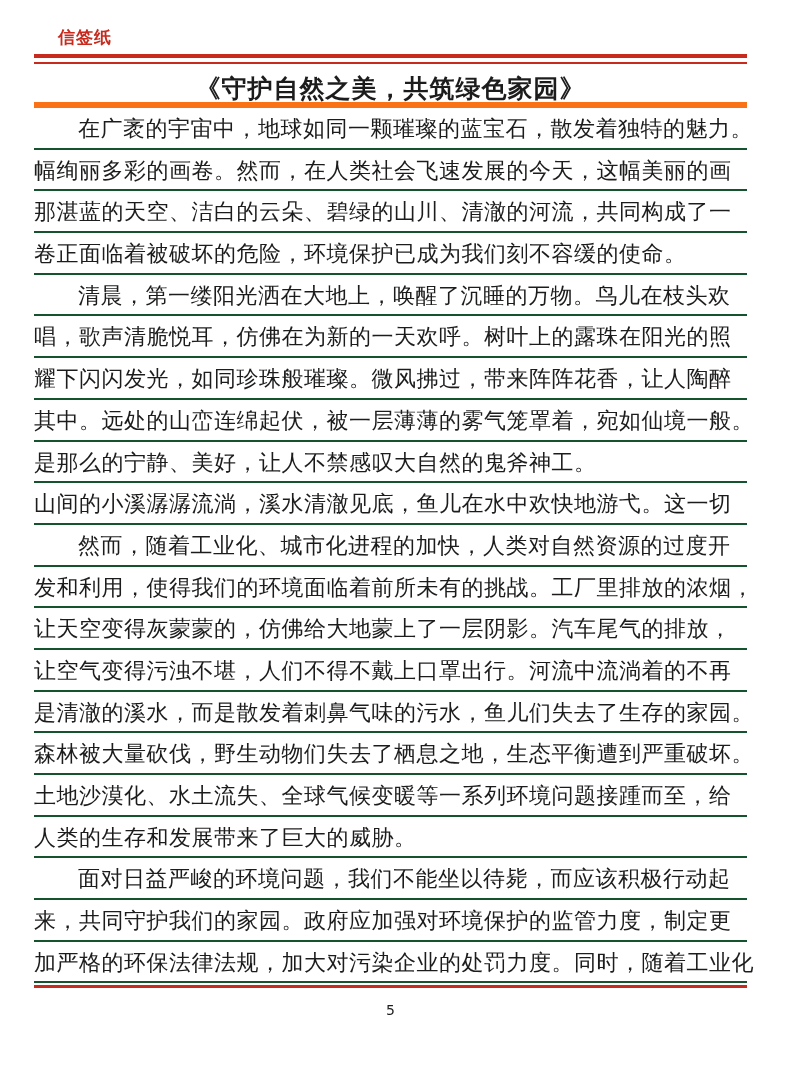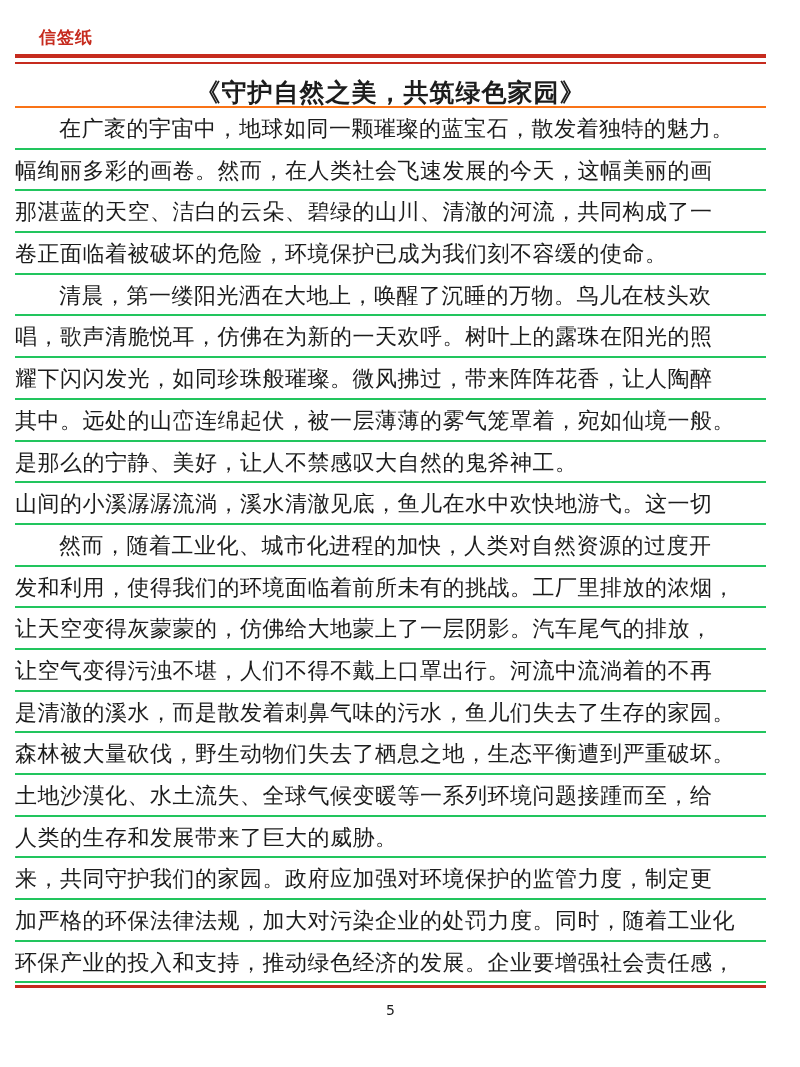--- a/index.html
+++ b/index.html
@@ -8,54 +8,54 @@
     background: #ffffff;
   }
   .page {
     position: relative;
     width: 781px;
     height: 1067px;
     background: #ffffff;
     font-family: "DejaVu Sans", "Liberation Sans", sans-serif;
     overflow: hidden;
     box-sizing: border-box;
-    padding: 0 15px;
+    padding: 0 34px;
   }
   .stationery-label {
     margin: 26px 0 0 24px;
     font-size: 17px;
     font-weight: bold;
     color: #c62b1e;
     letter-spacing: 1px;
   }
   .rule-double-top {
     margin-top: 5px;
     height: 4px;
     border-top: 4px solid #c62b1e;
     border-bottom: 2px solid #c62b1e;
   }
   .title-row {
     height: 44px;
     display: flex;
     align-items: flex-end;
     justify-content: center;
-    border-bottom: 2px solid #f97316;
+    border-bottom: 6px solid #f97316;
     box-sizing: border-box;
   }
   .doc-title {
     font-size: 25px;
     color: #1c1c1c;
     font-weight: bold;
     letter-spacing: 1px;
     transform: translateY(3px);
   }
   .line {
     height: 41.7px;
     display: block;
-    border-bottom: 2px solid #22c55e;
+    border-bottom: 2px solid #14532d;
     box-sizing: border-box;
     font-size: 22px;
     color: #1c1c1c;
     line-height: 41.7px;
     white-space: nowrap;
     overflow: visible;
     letter-spacing: 0.5px;
   }
   .line.indent {
     text-indent: 2em;
@@ -97,22 +97,22 @@
     <div class="line">是那么的宁静、美好，让人不禁感叹大自然的鬼斧神工。</div>
     <div class="line">山间的小溪潺潺流淌，溪水清澈见底，鱼儿在水中欢快地游弋。这一切</div>
     <div class="line indent">然而，随着工业化、城市化进程的加快，人类对自然资源的过度开</div>
     <div class="line">发和利用，使得我们的环境面临着前所未有的挑战。工厂里排放的浓烟，</div>
     <div class="line">让天空变得灰蒙蒙的，仿佛给大地蒙上了一层阴影。汽车尾气的排放，</div>
     <div class="line">让空气变得污浊不堪，人们不得不戴上口罩出行。河流中流淌着的不再</div>
     <div class="line">是清澈的溪水，而是散发着刺鼻气味的污水，鱼儿们失去了生存的家园。</div>
     <div class="line">森林被大量砍伐，野生动物们失去了栖息之地，生态平衡遭到严重破坏。</div>
     <div class="line">土地沙漠化、水土流失、全球气候变暖等一系列环境问题接踵而至，给</div>
     <div class="line">人类的生存和发展带来了巨大的威胁。</div>
+    <div class="line indent">面对日益严峻的环境问题，我们不能坐以待毙，而应该积极行动起</div>
     <div class="line">来，共同守护我们的家园。政府应加强对环境保护的监管力度，制定更</div>
     <div class="line">加严格的环保法律法规，加大对污染企业的处罚力度。同时，随着工业化</div>
-    <div class="line">环保产业的投入和支持，推动绿色经济的发展。企业要增强社会责任感，</div>
   </div>
 
   <div class="rule-double-bottom"></div>
 
   <div class="page-footer">5</div>
 
 </div>
 
 </body></html>

